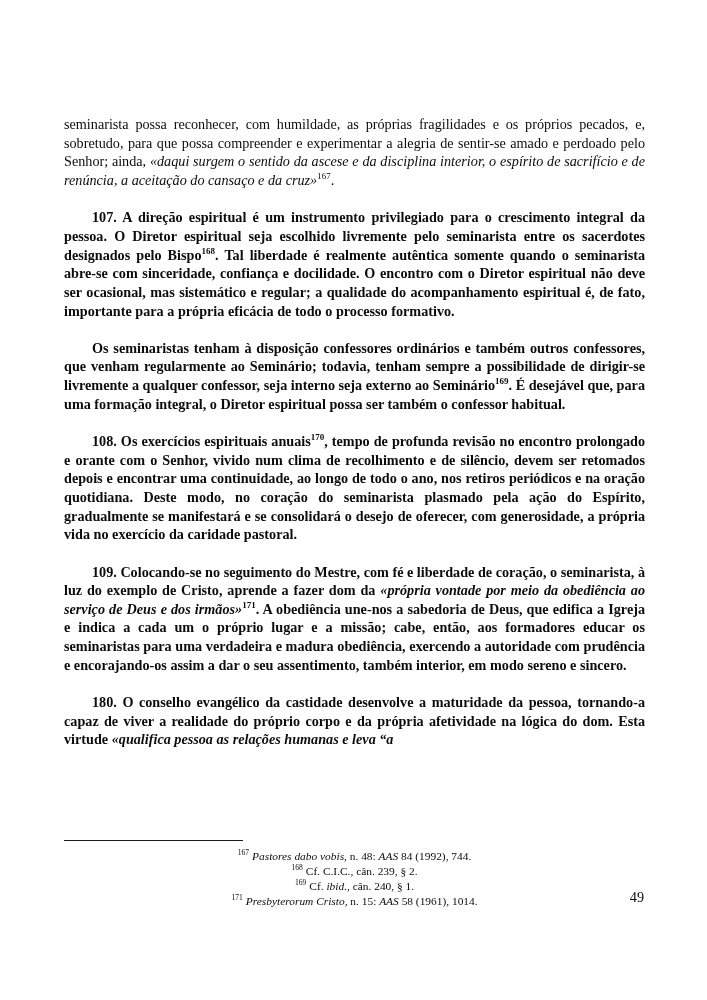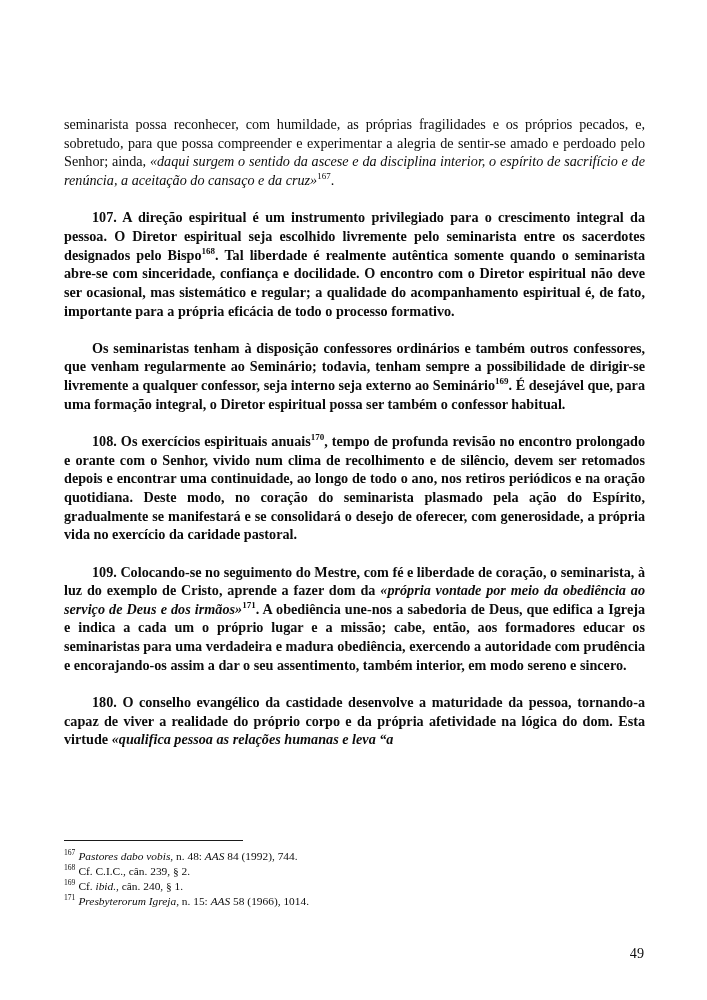--- a/index.html
+++ b/index.html
@@ -50,29 +50,29 @@
   }
   .fn-rule {
     width: 179px;
     height: 0;
     border-top: 1.4px solid #1a1a1a;
     margin-bottom: 8px;
   }
   .footnote {
     font-size: 11.4px;
     line-height: 15.1px;
-    text-align: left;
+    text-align: center;
   }
   .footnote sup {
     font-size: 7.6px;
     padding-right: 3px;
   }
   .page-number {
     position: absolute;
-    top: 944px;
+    top: 888px;
     left: 64px;
     width: 580px;
     text-align: right;
     font-size: 14.2px;
     line-height: 18px;
   }
 </style>
 </head>
 <body>
 
@@ -84,17 +84,17 @@
       <p class="para indent"><span>108. Os exercícios espirituais anuais</span><sup>170</sup><span>, tempo de profunda revisão no encontro prolongado e orante com o Senhor, vivido num clima de recolhimento e de silêncio, devem ser retomados depois e encontrar uma continuidade, ao longo de todo o ano, nos retiros periódicos e na oração quotidiana. Deste modo, no coração do seminarista plasmado pela ação do Espírito, gradualmente se manifestará e se consolidará o desejo de oferecer, com generosidade, a própria vida no exercício da caridade pastoral.</span></p>
       <p class="para indent"><span>109. Colocando-se no seguimento do Mestre, com fé e liberdade de coração, o seminarista, à luz do exemplo de Cristo, aprende a fazer dom da </span><em>«própria vontade por meio da obediência ao serviço de Deus e dos irmãos»</em><sup>171</sup><span>. A obediência une-nos a sabedoria de Deus, que edifica a Igreja e indica a cada um o próprio lugar e a missão; cabe, então, aos formadores educar os seminaristas para uma verdadeira e madura obediência, exercendo a autoridade com prudência e encorajando-os assim a dar o seu assentimento, também interior, em modo sereno e sincero.</span></p>
       <p class="para indent"><span>180. O conselho evangélico da castidade desenvolve a maturidade da pessoa, tornando-a capaz de viver a realidade do próprio corpo e da própria afetividade na lógica do dom. Esta virtude </span><em>«qualifica pessoa as relações humanas e leva “a</em></p>
     </div>
   <div class="footnotes">
     <div class="fn-rule"></div>
     <div id="fn-list">
         <div class="footnote"><sup>167</sup><em>Pastores dabo vobis</em><span>, n. 48: </span><em>AAS</em><span> 84 (1992), 744.</span></div>
         <div class="footnote"><sup>168</sup><span>Cf. C.I.C., cân. 239, § 2.</span></div>
         <div class="footnote"><sup>169</sup><span>Cf. </span><em>ibid.</em><span>, cân. 240, § 1.</span></div>
-        <div class="footnote"><sup>171</sup><em>Presbyterorum Igreja</em><span>, n. 15: </span><em>AAS</em><span> 58 (1966), 1014.</span></div>
+        <div class="footnote"><sup>171</sup><em>Presbyterorum Cristo</em><span>, n. 15: </span><em>AAS</em><span> 58 (1961), 1014.</span></div>
       </div>
   </div>
   <div class="page-number">49</div>
 </div>
 
 </body></html>

